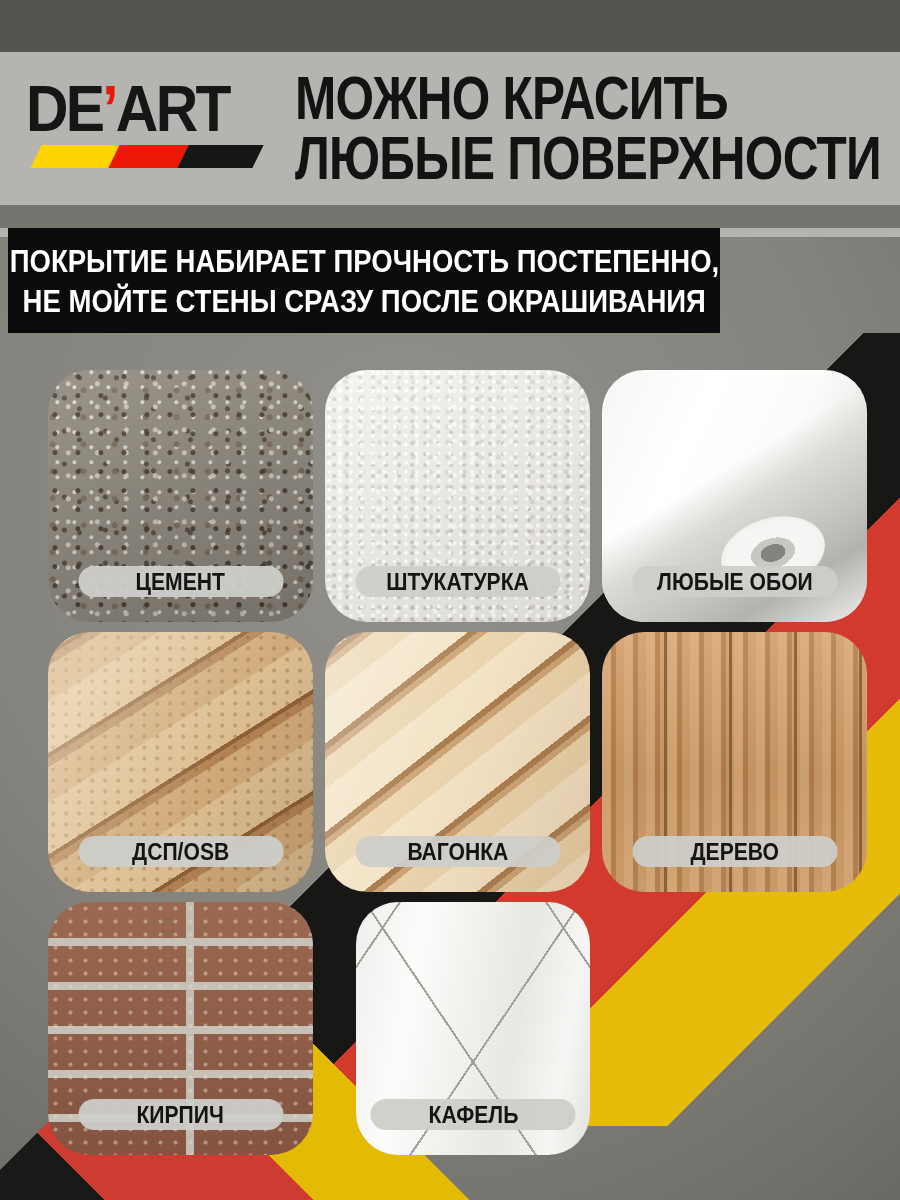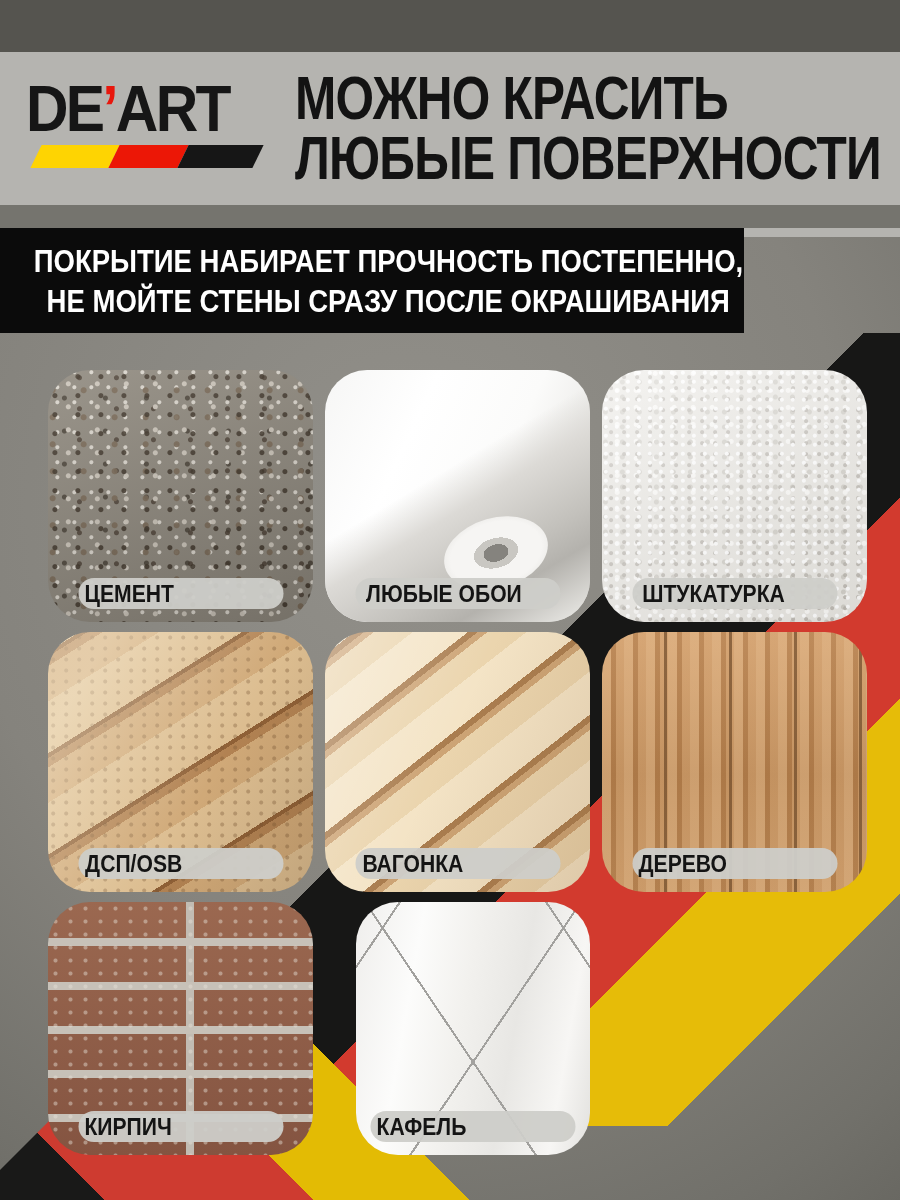--- a/index.html
+++ b/index.html
@@ -4,22 +4,22 @@
 <style>
   html,body{margin:0;padding:0;}
   body{width:900px;height:1200px;font-family:"Liberation Sans",sans-serif;}
   .page{position:relative;width:900px;height:1200px;overflow:hidden;
     background:radial-gradient(130% 105% at 45% 42%, #92908a 0%, #85837d 38%, #71706a 62%, #595852 85%, #4b4a44 100%);}
 
   
   .top-band{position:absolute;left:0;top:0;width:900px;height:52px;background:#55544f;z-index:5;}
   .header{position:absolute;left:0;top:52px;width:900px;height:185px;background:#b5b4b0;z-index:5;}
   .divider{position:absolute;left:0;top:205px;width:900px;height:23px;background:#75746e;z-index:5;}
-  .banner{position:absolute;left:0;top:228px;width:712px;height:105px;background:#0b0b0b;z-index:5;
-    display:flex;flex-direction:column;align-items:center;justify-content:center;padding-left:32px;}
+  .banner{position:absolute;left:8px;top:228px;width:712px;height:105px;background:#0b0b0b;z-index:5;
+    display:flex;flex-direction:column;align-items:center;justify-content:center;}
 
   
   .logo{position:absolute;left:26px;top:26px;width:240px;}
   .logo-text{font-size:64px;font-weight:700;color:#161616;letter-spacing:-3px;line-height:62px;white-space:nowrap;
     transform:scaleX(0.92);transform-origin:left center;}
   .logo-apo{font-weight:700;}
   .logo-stripe{margin-top:5px;margin-left:10px;width:222px;height:23px;display:flex;transform:skewX(-26deg);transform-origin:center;}
   .stripe-seg{height:100%;}
   .seg-yellow{width:35%;}
   .seg-red{width:31%;}
@@ -43,23 +43,23 @@
     background:linear-gradient(45deg, #191918 0px, #191918 74px, #ce3b30 74px, #ce3b30 222px,
       #e3bb04 222px, #e3bb04 332px, rgba(0,0,0,0) 332px);
     clip-path:polygon(150px 0, 560px 0, 560px 180px, 0 180px, 0 150px);}
 
   
   .grid{position:absolute;left:48px;top:370px;display:grid;z-index:2;
     grid-template-columns:265px 265px 265px;grid-template-rows:252px 260px 253px;
     column-gap:12px;row-gap:10px;}
   .tile{position:relative;border-radius:42px;overflow:hidden;}
 
-  .pill{position:absolute;left:50%;bottom:13px;transform:translateX(-50%);width:205px;height:31px;
+  .pill{position:absolute;left:50%;bottom:25px;transform:translateX(-50%);width:205px;height:31px;
     background:rgba(206,205,201,0.95);border-radius:16px;z-index:4;
-    display:flex;align-items:center;}
+    display:flex;align-items:center;justify-content:center;}
   .pill-text{color:#141414;font-weight:700;font-size:24px;white-space:nowrap;
     display:inline-block;transform:scaleX(0.88);transform-origin:center;}
 
   
   .tex-cement{
     background-color:#8f897e;
     background-image:
       linear-gradient(160deg, rgba(255,255,255,.10), rgba(0,0,0,.18)),
       radial-gradient(circle at 30% 35%, rgba(62,52,40,.85) 0 2px, rgba(0,0,0,0) 3px),
       radial-gradient(circle at 70% 60%, rgba(208,201,190,.95) 0 2px, rgba(0,0,0,0) 3px),
@@ -165,30 +165,30 @@
     <span class="banner-line">ПОКРЫТИЕ НАБИРАЕТ ПРОЧНОСТЬ ПОСТЕПЕННО,</span>
     <span class="banner-line">НЕ МОЙТЕ СТЕНЫ СРАЗУ ПОСЛЕ ОКРАШИВАНИЯ</span>
   </div>
 
   <div class="grid">
       <div class="tile tex-cement">
         <div class="pill">
           <span class="pill-text">ЦЕМЕНТ</span>
         </div>
       </div>
+      <div class="tile tex-plaster">
+        <div class="pill">
+          <span class="pill-text">ШТУКАТУРКА</span>
+        </div>
+      </div>
       <div class="tile tex-wallpaper">
         <div class="pill">
           <span class="pill-text">ЛЮБЫЕ ОБОИ</span>
         </div>
       </div>
-      <div class="tile tex-plaster">
-        <div class="pill">
-          <span class="pill-text">ШТУКАТУРКА</span>
-        </div>
-      </div>
       <div class="tile tex-chipboard">
         <div class="pill">
           <span class="pill-text">ДСП/OSB</span>
         </div>
       </div>
       <div class="tile tex-lining">
         <div class="pill">
           <span class="pill-text">ВАГОНКА</span>
         </div>
       </div>

